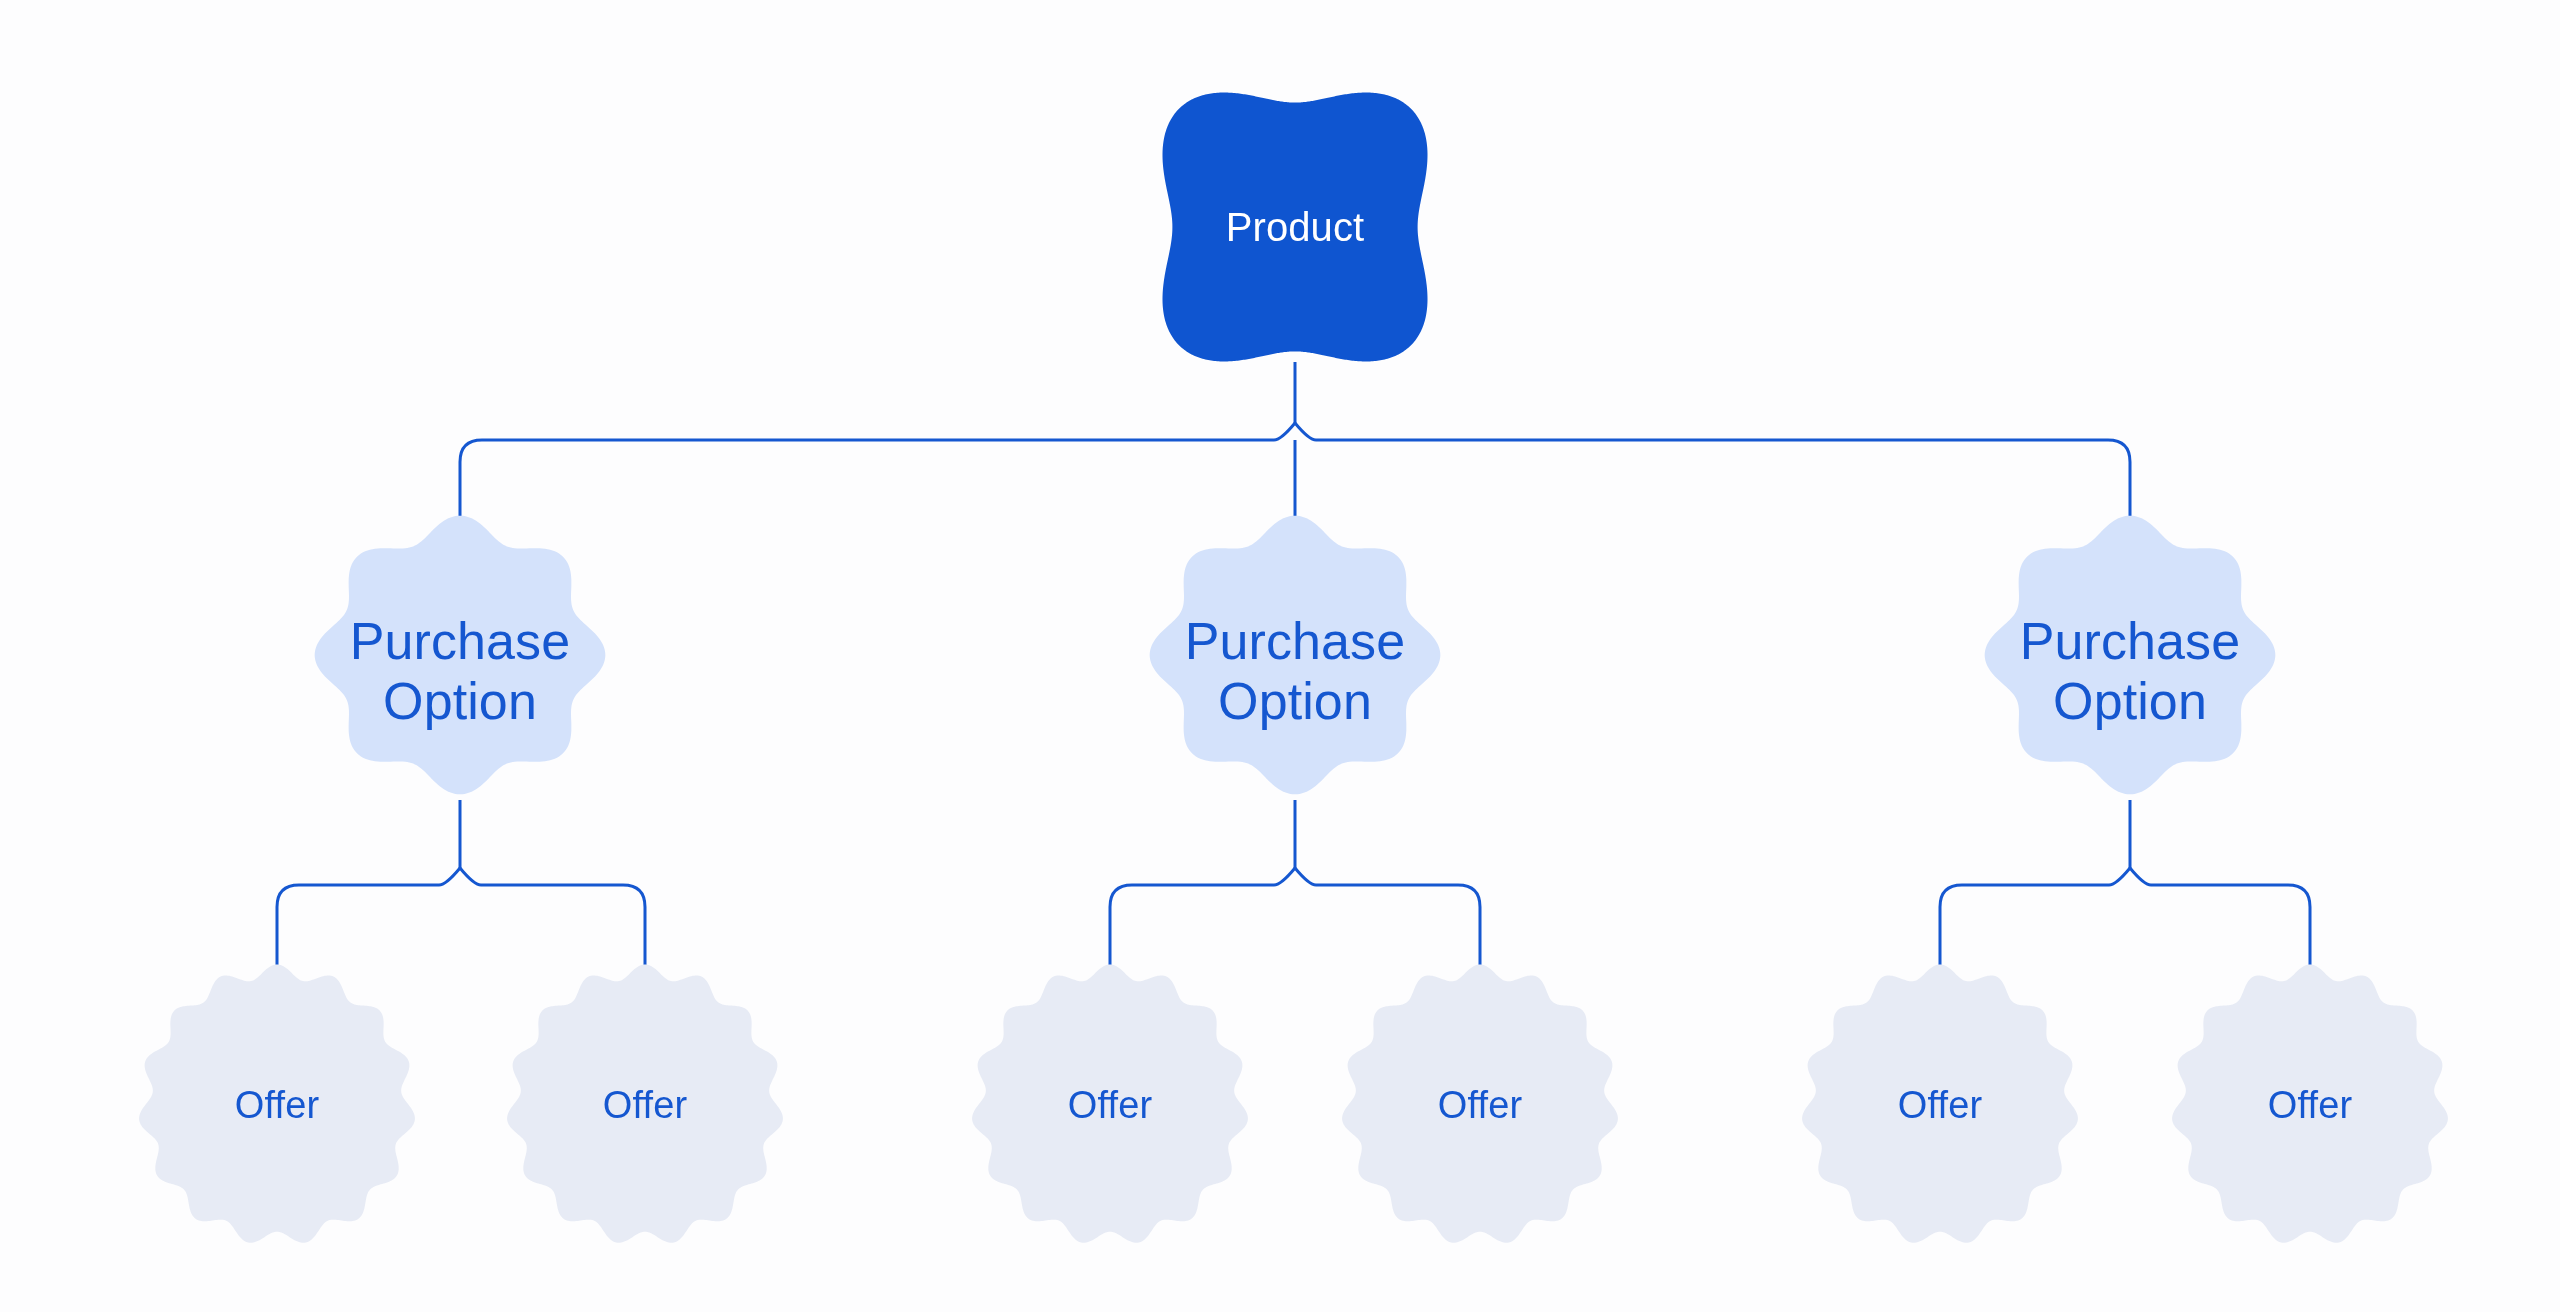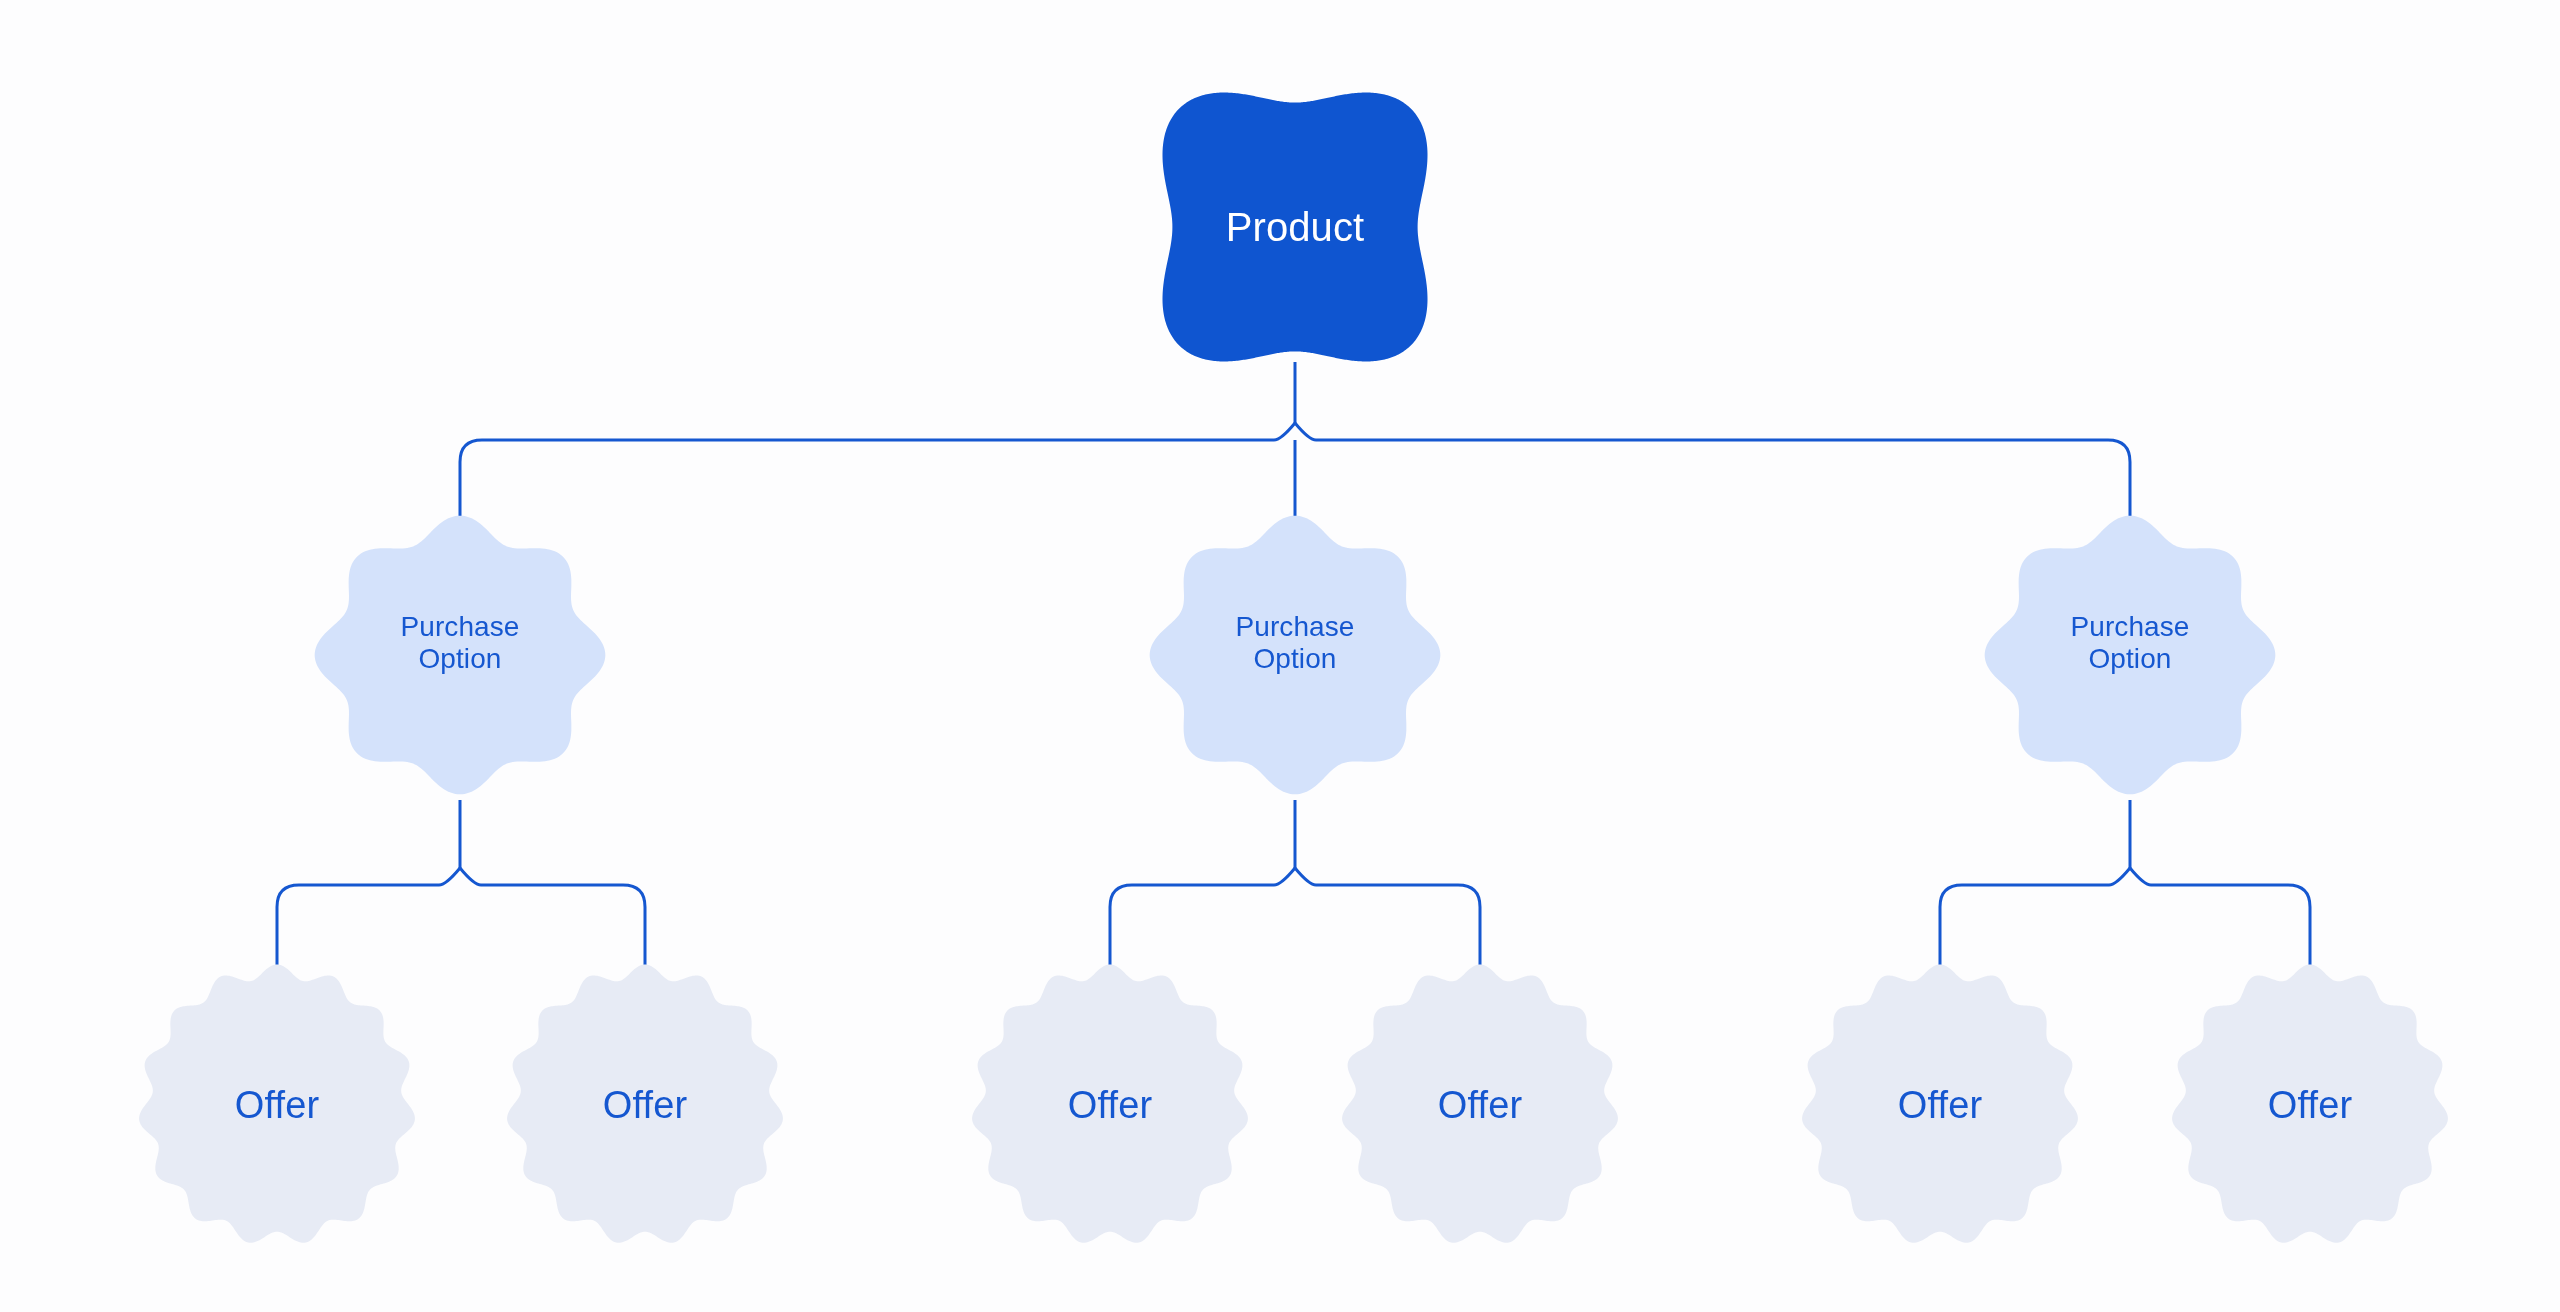--- a/index.html
+++ b/index.html
@@ -35,21 +35,21 @@
     pointer-events: none;
     white-space: pre-line;
     -webkit-font-smoothing: antialiased;
   }
   .label-product {
     font-size: 40px;
     font-weight: 500;
     letter-spacing: 0.1px;
   }
   .label-option {
-    font-size: 28px;
+    font-size: 52px;
     font-weight: 500;
     letter-spacing: 0.1px;
   }
   .label-offer {
     font-size: 38px;
     font-weight: 500;
     letter-spacing: 0.1px;
   }
 </style>
 </head>

